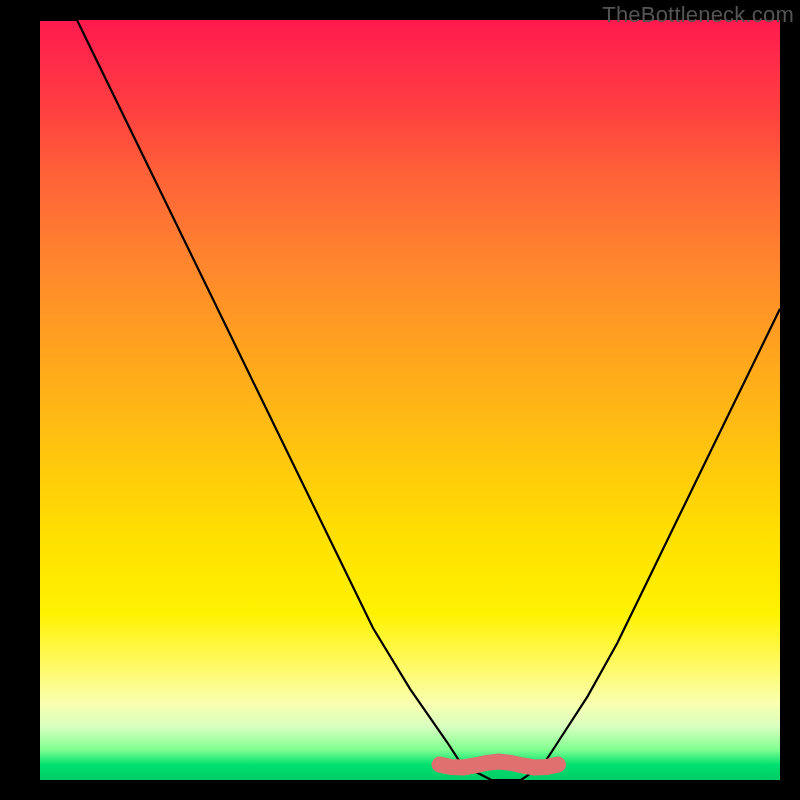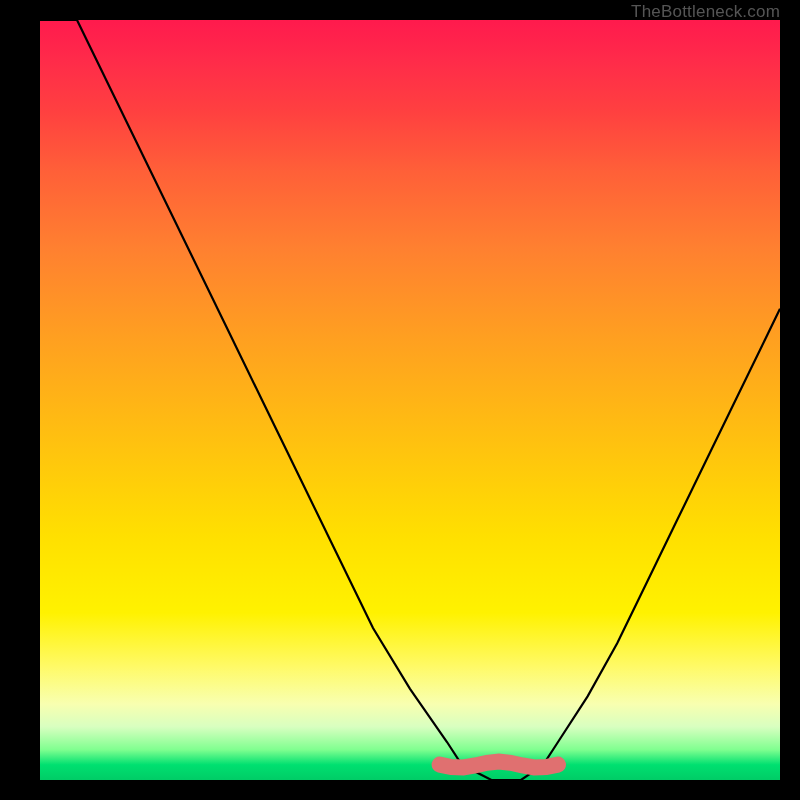--- a/index.html
+++ b/index.html
@@ -47,23 +47,23 @@
   }
   .svg-layer {
     position: absolute;
     inset: 0;
     width: 100%;
     height: 100%;
   }
   .watermark {
     position: absolute;
     top: 2px;
-    right: 20px;
+    right: 6px;
     color: #555;
-    font-size: 17px;
+    font-size: 22px;
     font-weight: 500;
     letter-spacing: 0.2px;
   }
 </style>
 </head>
 <body>
 
 <div class="frame">
 
   <div class="plot-area">

